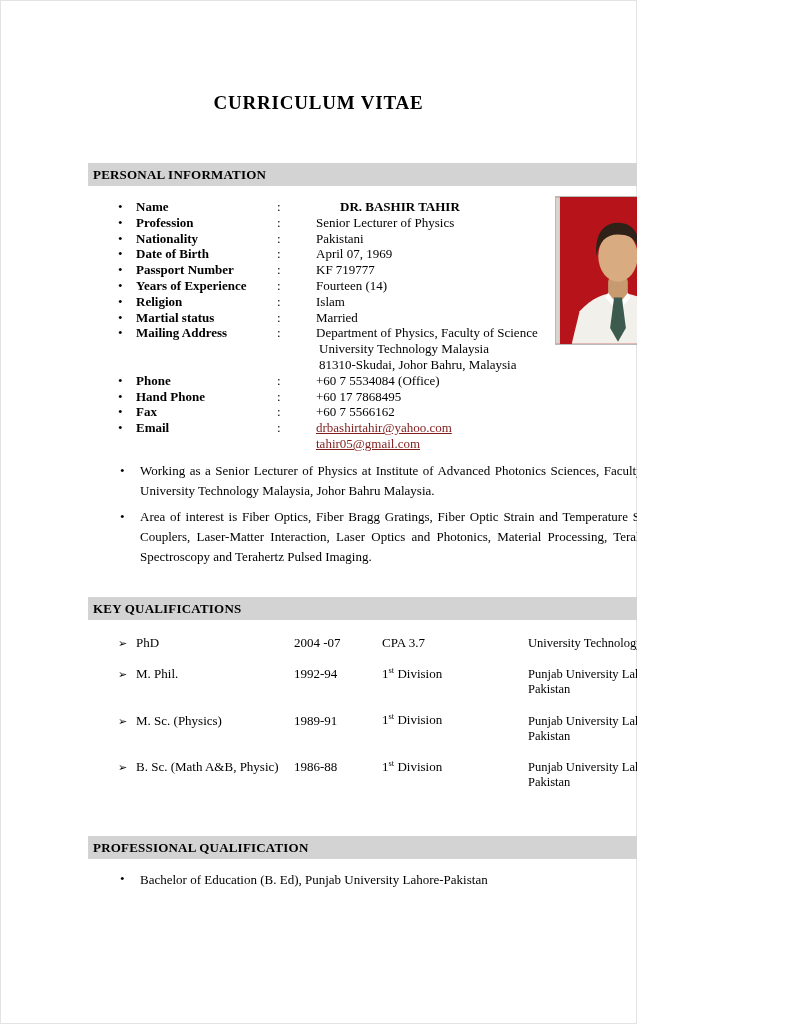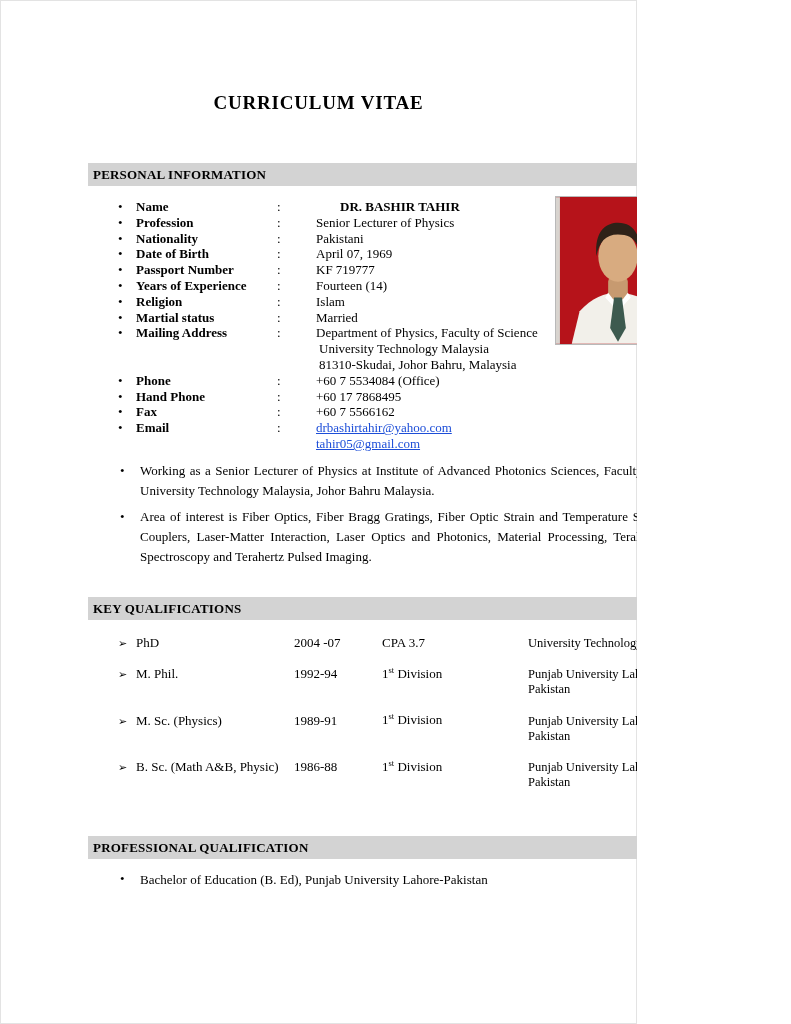--- a/index.html
+++ b/index.html
@@ -42,21 +42,21 @@
   .frow { display:flex; font-size:13px; line-height:15.8px; }
   .f-bullet { margin-left:30px; width:18px; }
   .f-label  { width:141px;font-weight:bold; }
   .f-colon  { width:39px; }
   .f-value  { flex:1; max-width:242px; }
   .f-value.bold { font-weight:bold;margin-left:24px; }
   .addr-line { display:block; }
   .addr-line.indent { padding-left:3px; }
   .email-link {
     display:block;
-    color:#1d4ed8;
+    color:#7f1d1d;
     text-decoration:underline;
     cursor:pointer;
   }
 
   
   .photo {
     position:absolute;
     left:467px; top:-3px;           
     width:125px; height:149px;
     border:1px solid #b9b9b9;

